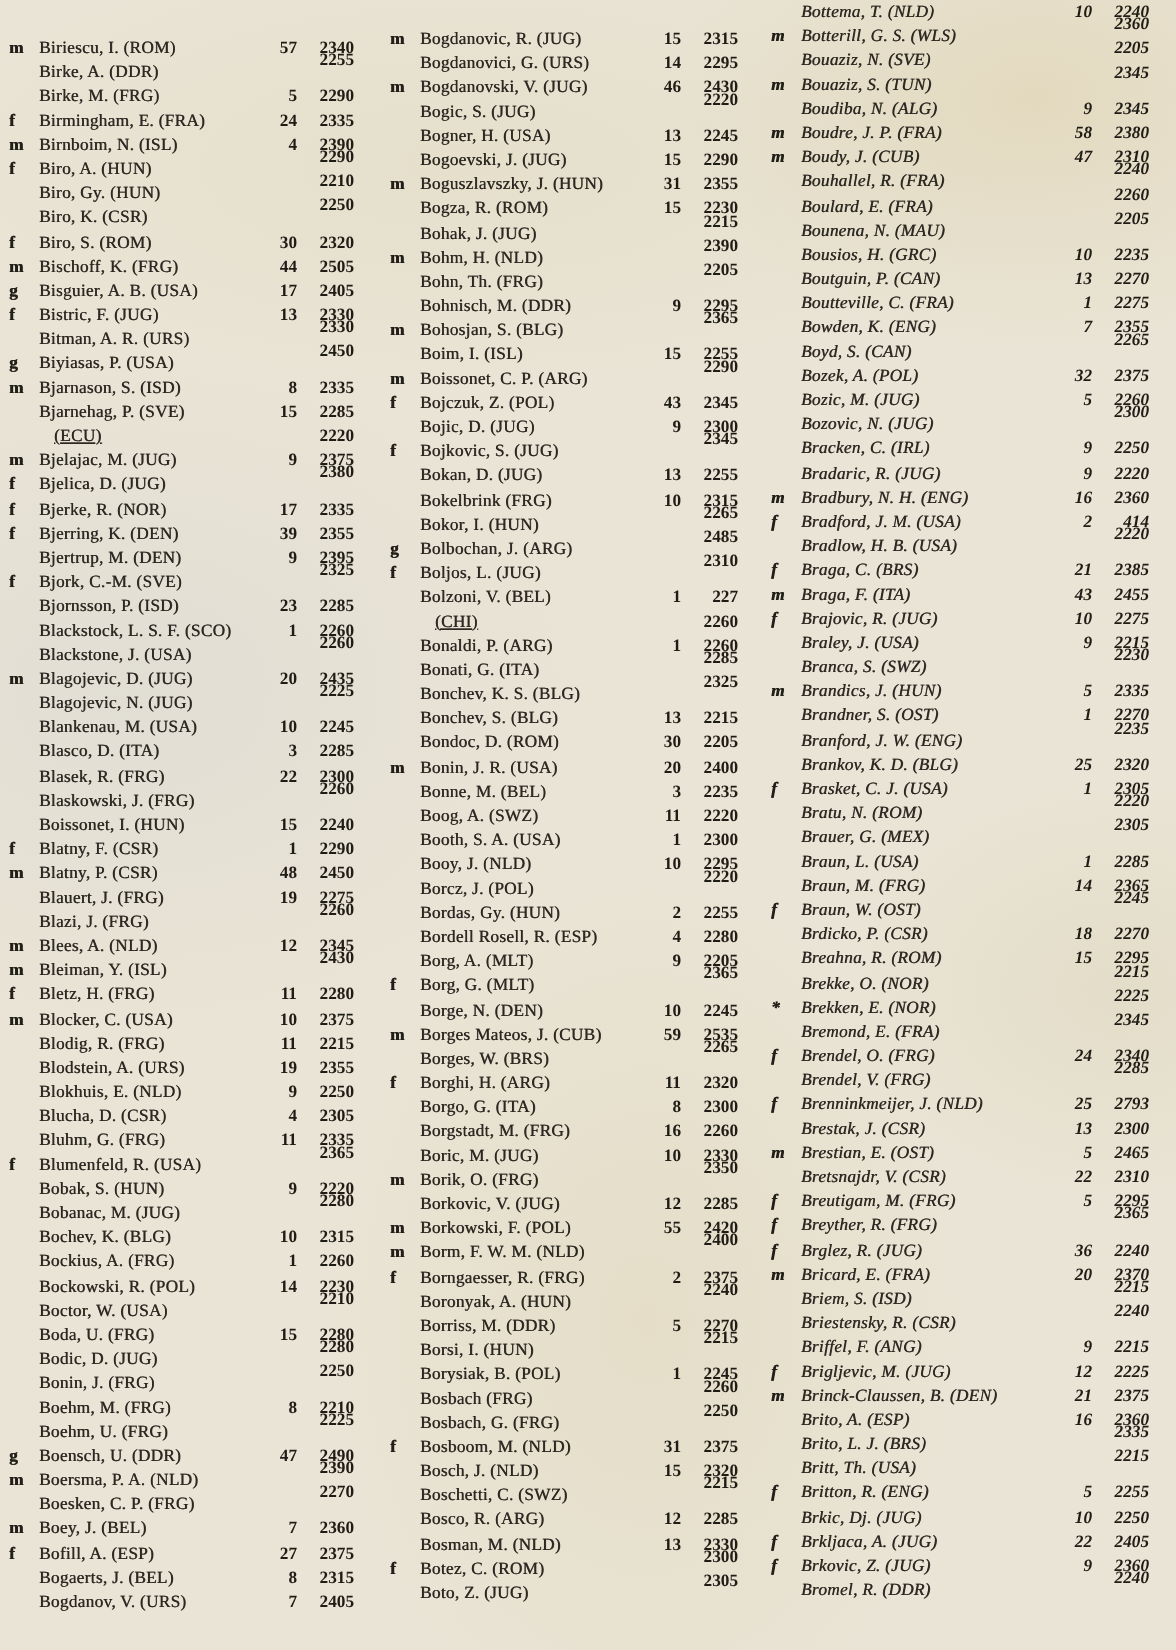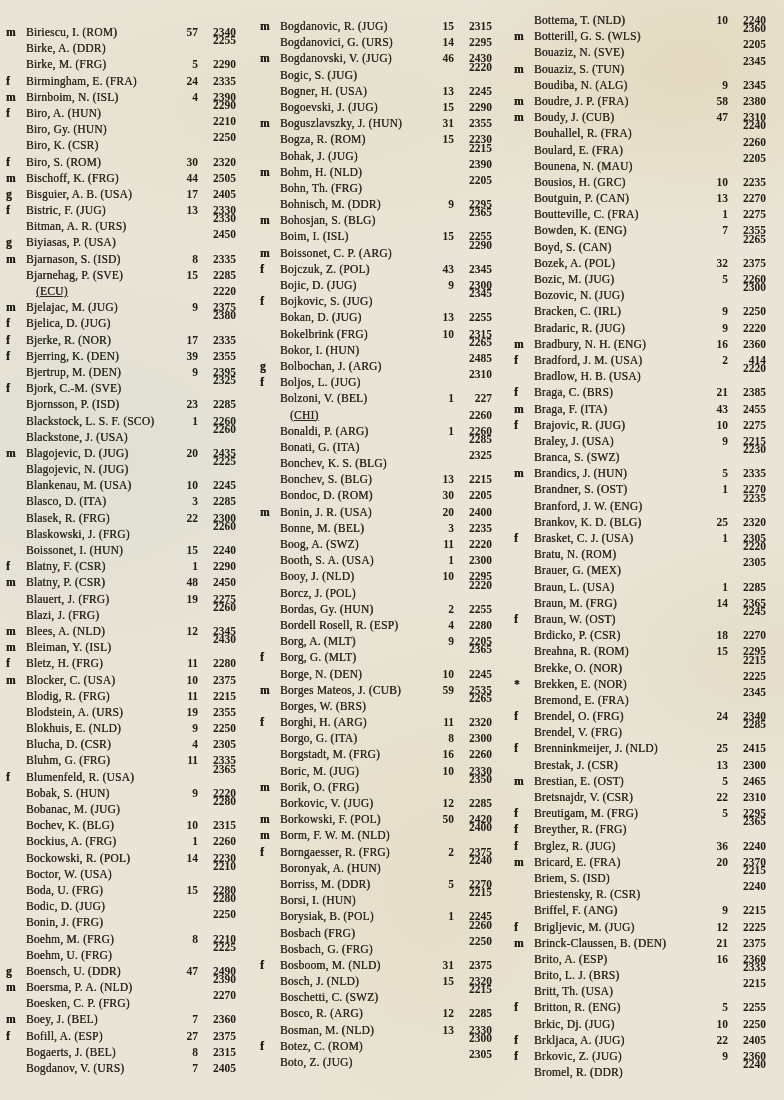--- a/index.html
+++ b/index.html
@@ -12,21 +12,21 @@
       radial-gradient(ellipse 300px 420px at 55% 80%, rgba(216,199,156,0.24), transparent 70%),
       radial-gradient(ellipse 500px 200px at 40% 10%, rgba(222,214,186,0.35), transparent 75%),
       radial-gradient(ellipse 260px 200px at 95% 60%, rgba(205,190,150,0.20), transparent 70%);
     font-family:"Liberation Serif","DejaVu Serif",serif;
     color:#2b2721;
   }
   .page{display:flex;padding-left:6px;}
   .col{flex:none;}
   .col1{width:230px;margin-top:24px;}
   .col2{width:232px;margin-left:24px;margin-top:18px;}
-  .col3{width:252px;margin-left:22px;margin-top:12px;}
+  .col3{width:252px;margin-left:22px;font-style:italic;}
   .entry{
     display:flex;align-items:baseline;
     height:16.2px;line-height:16.2px;
     font-size:11.5px;white-space:nowrap;
   }
   .t{flex:none;width:20px;font-weight:bold;color:#221f19;
      text-shadow:0.3px 0 0 currentColor;}
   .n{flex:1;min-width:0;overflow:hidden;letter-spacing:0.2px;
      text-shadow:0.3px 0 0 rgba(43,39,33,0.85);}
   .n.cont{padding-left:10px;text-decoration:underline;}
@@ -721,21 +721,21 @@
       </div>
       <div class="entry">
         <span class="t"></span>
         <span class="n">Borkovic, V. (JUG)</span>
         <span class="g">12</span>
         <span class="r">2285</span>
       </div>
       <div class="entry">
         <span class="t">m</span>
         <span class="n">Borkowski, F. (POL)</span>
-        <span class="g">50</span>
+        <span class="g">55</span>
         <span class="r">2420</span>
       </div>
       <div class="entry">
         <span class="t">m</span>
         <span class="n">Borm, F. W. M. (NLD)</span>
         <span class="g"></span>
         <span class="r raised">2400</span>
       </div>
       <div class="entry">
         <span class="t">f</span>
@@ -1090,21 +1090,21 @@
       <div class="entry">
         <span class="t"></span>
         <span class="n">Brendel, V. (FRG)</span>
         <span class="g"></span>
         <span class="r raised">2285</span>
       </div>
       <div class="entry">
         <span class="t">f</span>
         <span class="n">Brenninkmeijer, J. (NLD)</span>
         <span class="g">25</span>
-        <span class="r">2415</span>
+        <span class="r">2793</span>
       </div>
       <div class="entry">
         <span class="t"></span>
         <span class="n">Brestak, J. (CSR)</span>
         <span class="g">13</span>
         <span class="r">2300</span>
       </div>
       <div class="entry">
         <span class="t">m</span>
         <span class="n">Brestian, E. (OST)</span>

